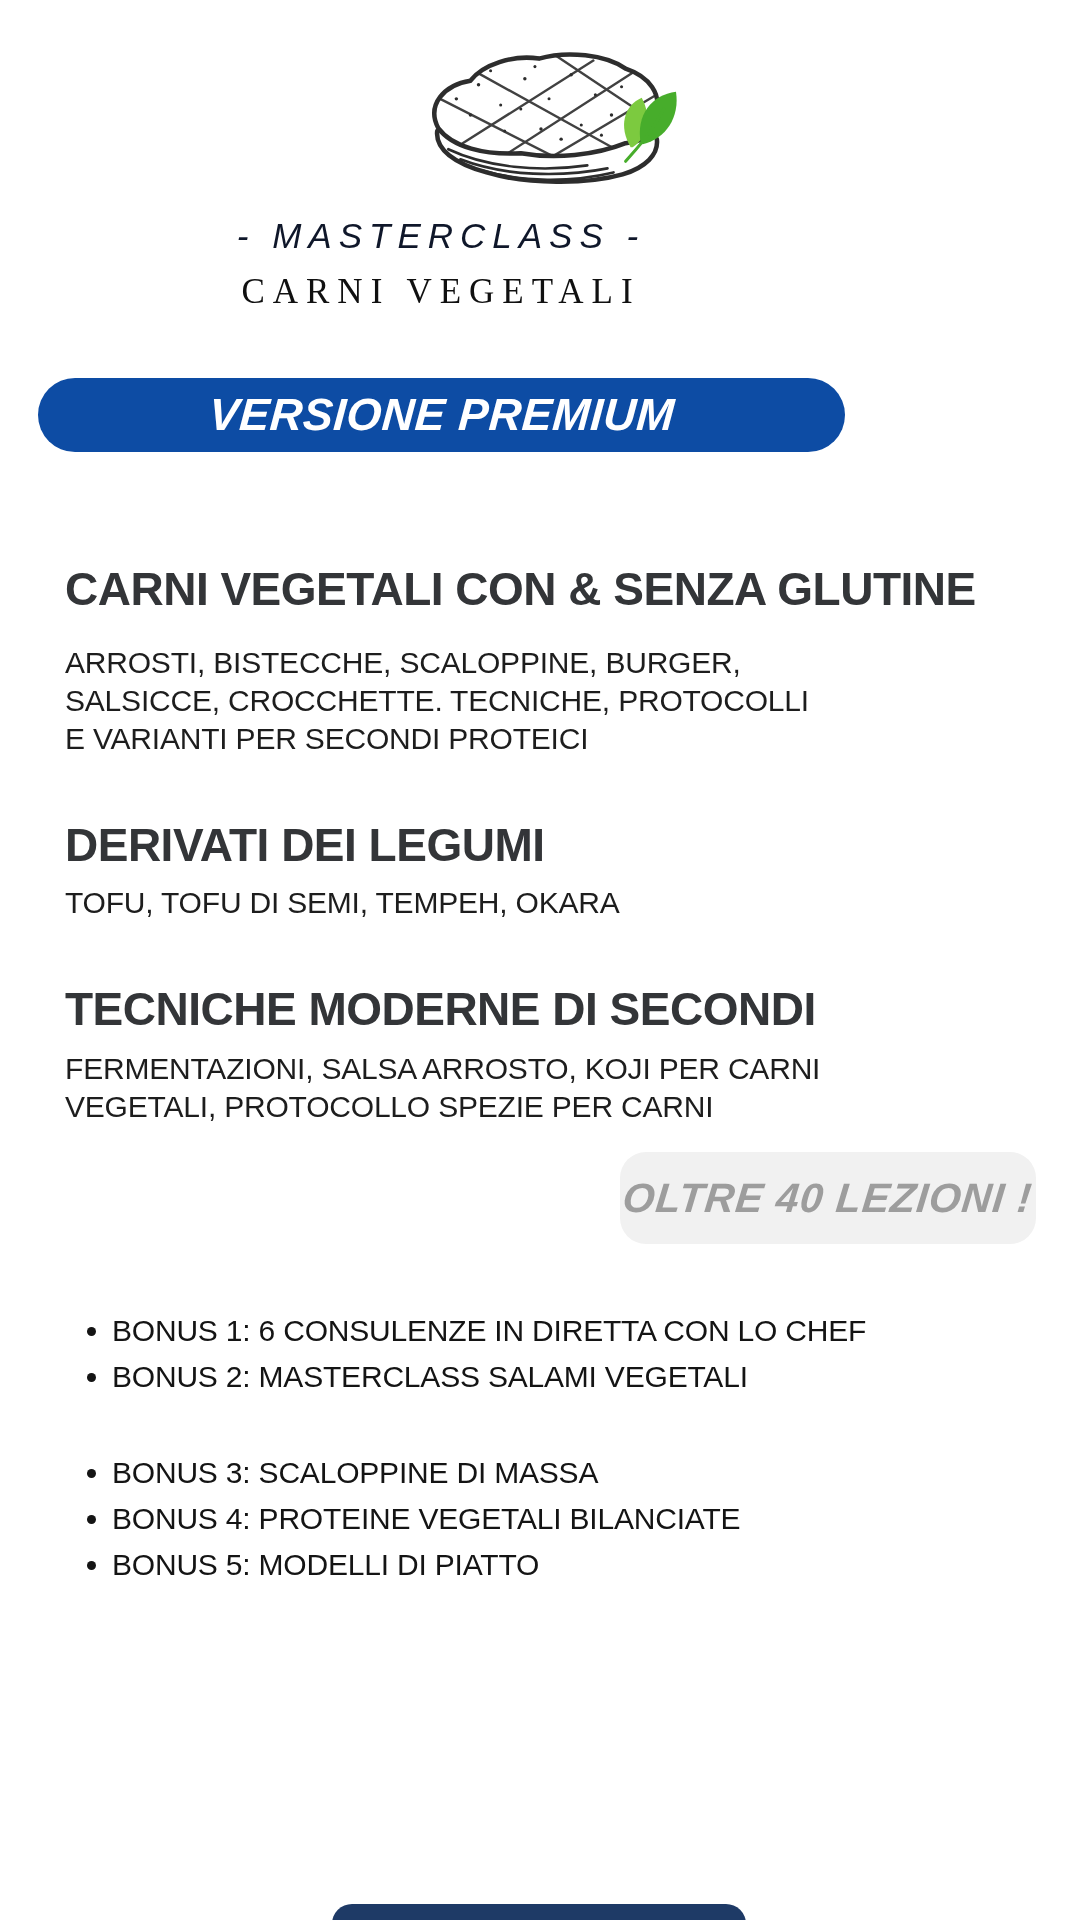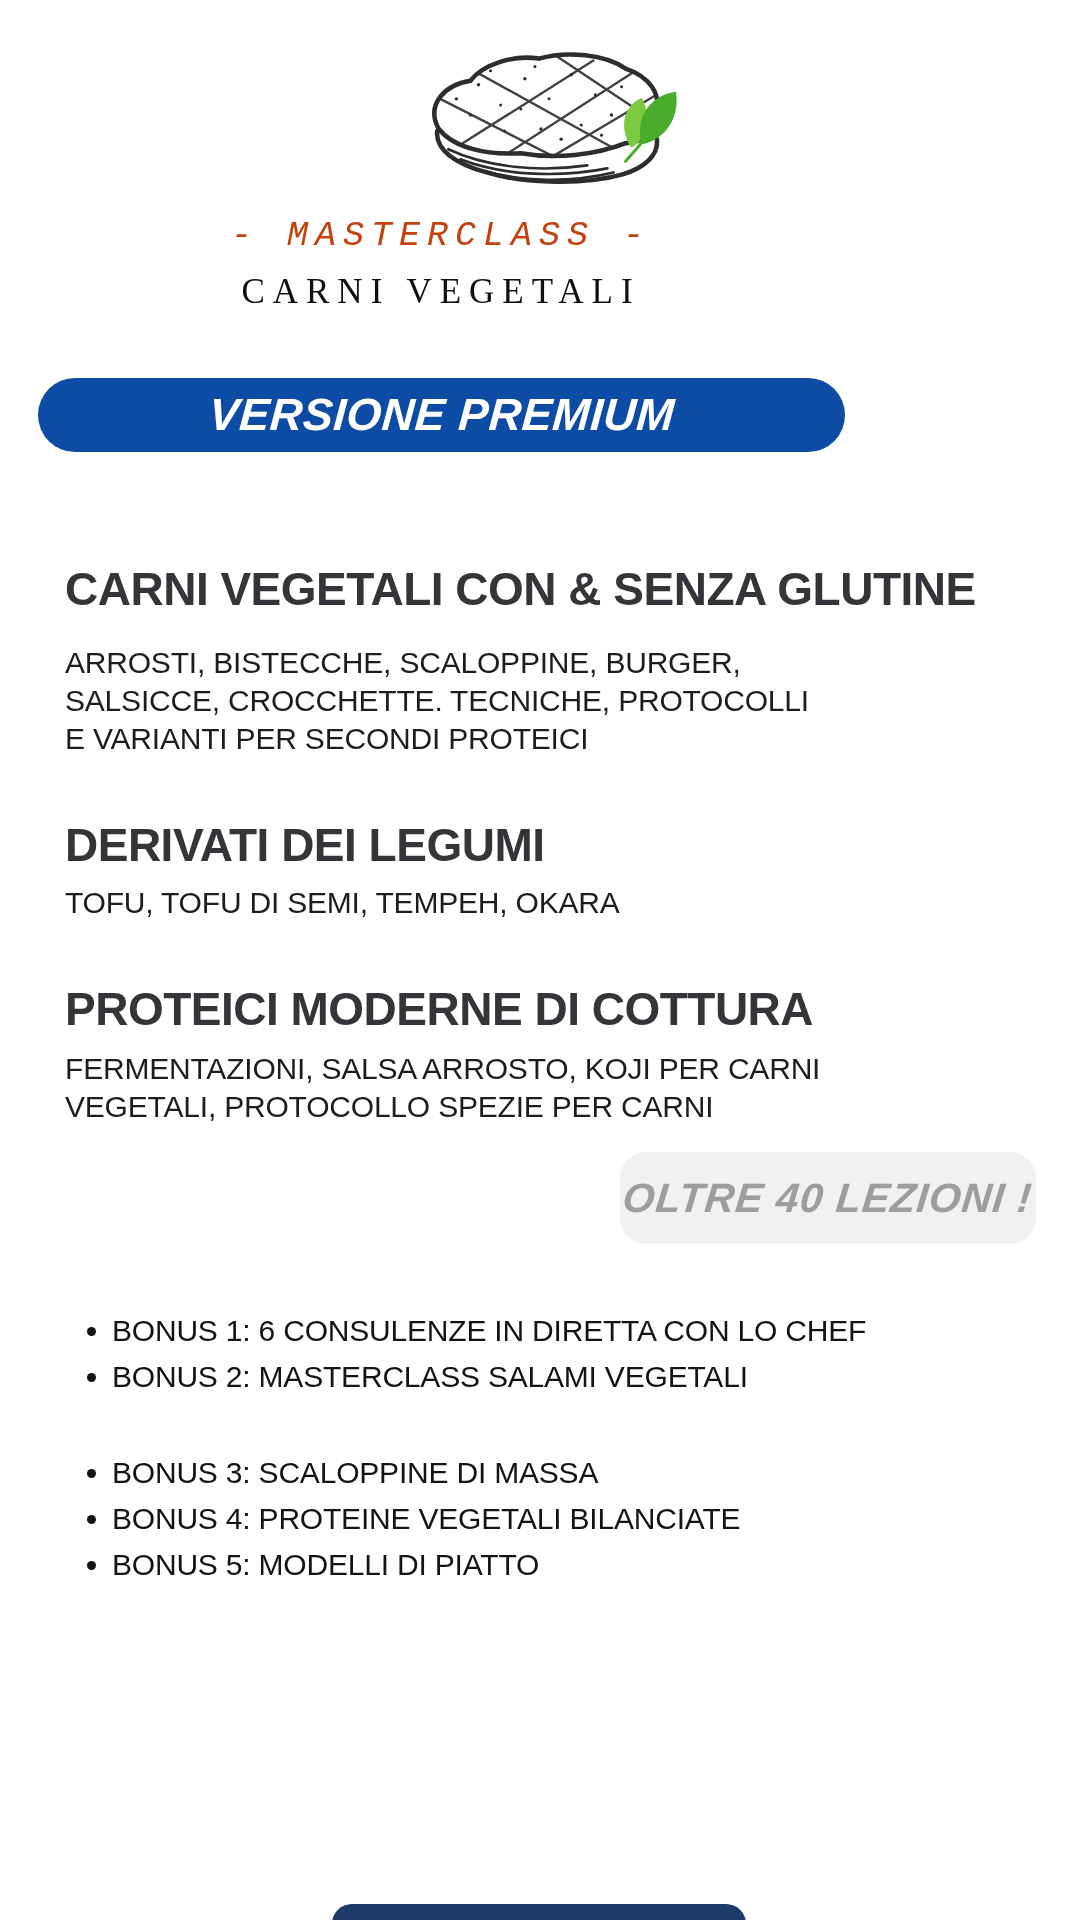--- a/index.html
+++ b/index.html
@@ -5,22 +5,22 @@
   html,body{margin:0;padding:0;background:#e9e9e9;}
   .page{
     position:relative;width:1080px;height:1920px;margin:0 auto;
     background:#ffffff;overflow:hidden;
     font-family:"Liberation Sans","DejaVu Sans",sans-serif;
   }
   
   .logo{position:absolute;left:408px;top:42px;width:272px;height:152px;}
   .masterclass{
     position:absolute;left:0;top:216px;width:882px;text-align:center;
-    font-family:Liberation Mono, monospace;font-style:italic;
-    font-size:35px;letter-spacing:7px;color:#c2410c;
+    font-family:Liberation Sans, sans-serif;font-style:italic;
+    font-size:35px;letter-spacing:7px;color:#0f172a;
   }
   .brand-title{
     position:absolute;left:0;top:272px;width:882px;text-align:center;
     font-family:"Liberation Serif","DejaVu Serif",serif;
     font-size:35px;letter-spacing:8px;color:#101010;
   }
   
   .banner{
     position:absolute;left:38px;top:378px;width:807px;height:74px;
     border-radius:37px;display:flex;align-items:center;justify-content:center;
@@ -132,21 +132,21 @@
   </div>
 
   <div class="sec-head h1">CARNI VEGETALI CON &amp; SENZA GLUTINE</div>
   <div class="sec-body b1">ARROSTI, BISTECCHE, SCALOPPINE, BURGER,
 SALSICCE, CROCCHETTE. TECNICHE, PROTOCOLLI
 E VARIANTI PER SECONDI PROTEICI</div>
 
   <div class="sec-head h2">DERIVATI DEI LEGUMI</div>
   <div class="sec-body b2">TOFU, TOFU DI SEMI, TEMPEH, OKARA</div>
 
-  <div class="sec-head h3">PROTEICI MODERNE DI COTTURA</div>
+  <div class="sec-head h3">TECNICHE MODERNE DI SECONDI</div>
   <div class="sec-body b3">FERMENTAZIONI, SALSA ARROSTO, KOJI PER CARNI
 VEGETALI, PROTOCOLLO SPEZIE PER CARNI</div>
 
   <div class="badge" style="background:#f1f1f1;">
     <span class="badge-label" style="color:#9d9d9d;">OLTRE 40 LEZIONI !</span>
   </div>
 
 
   <ul class="bullets bg1">
     <li>BONUS 1: 6 CONSULENZE IN DIRETTA CON LO CHEF</li>

